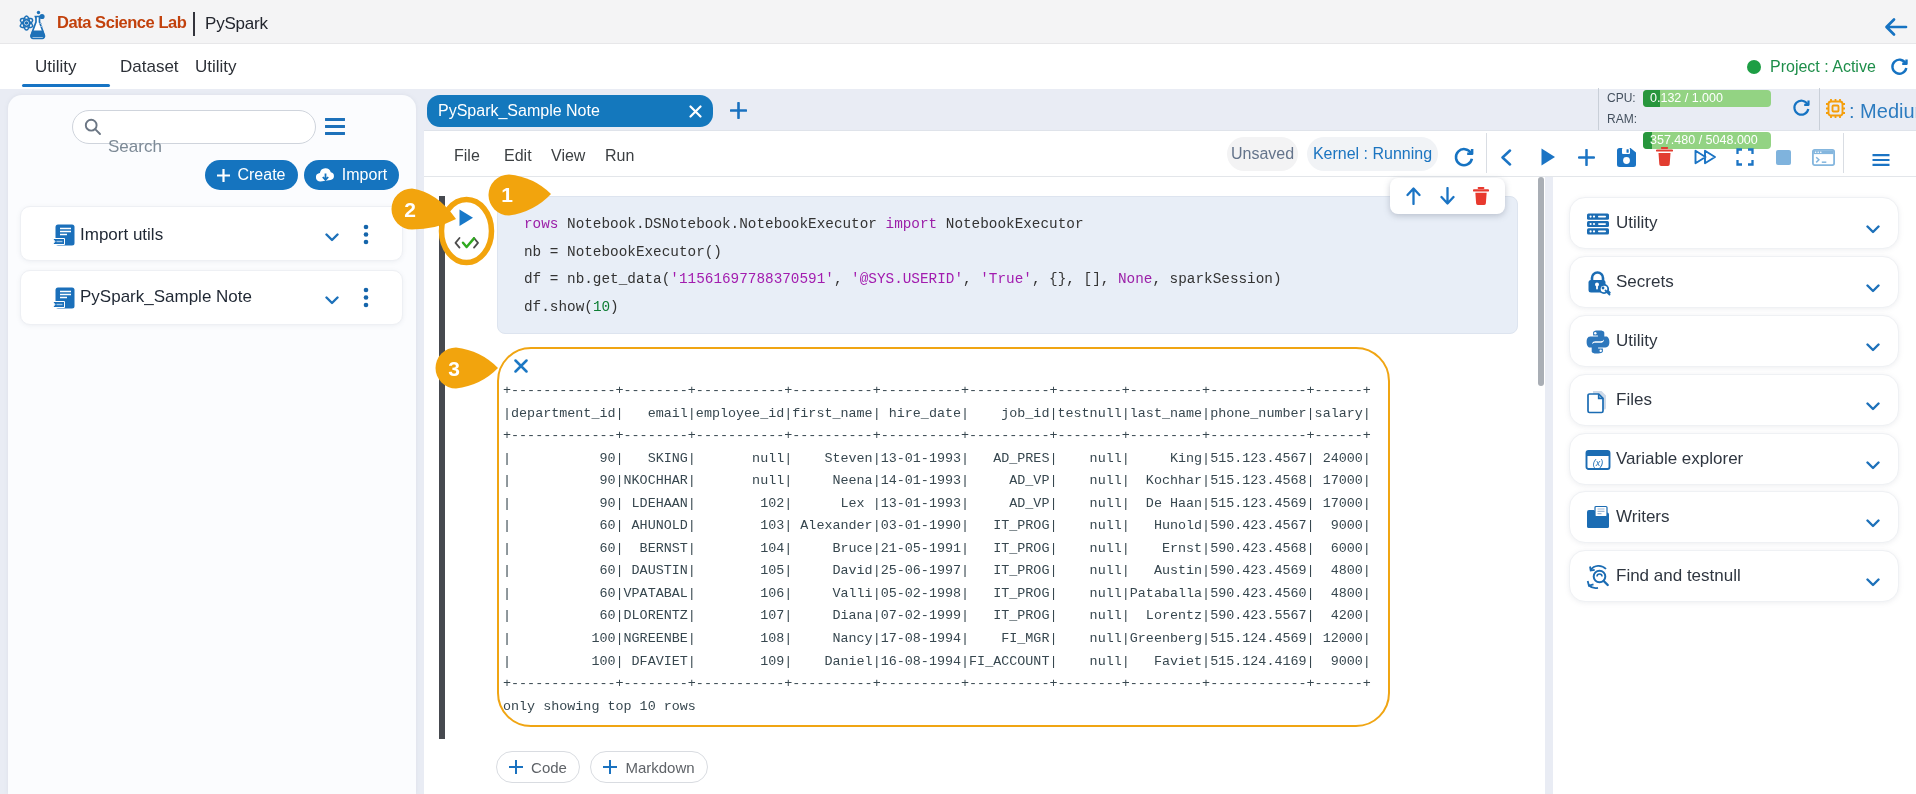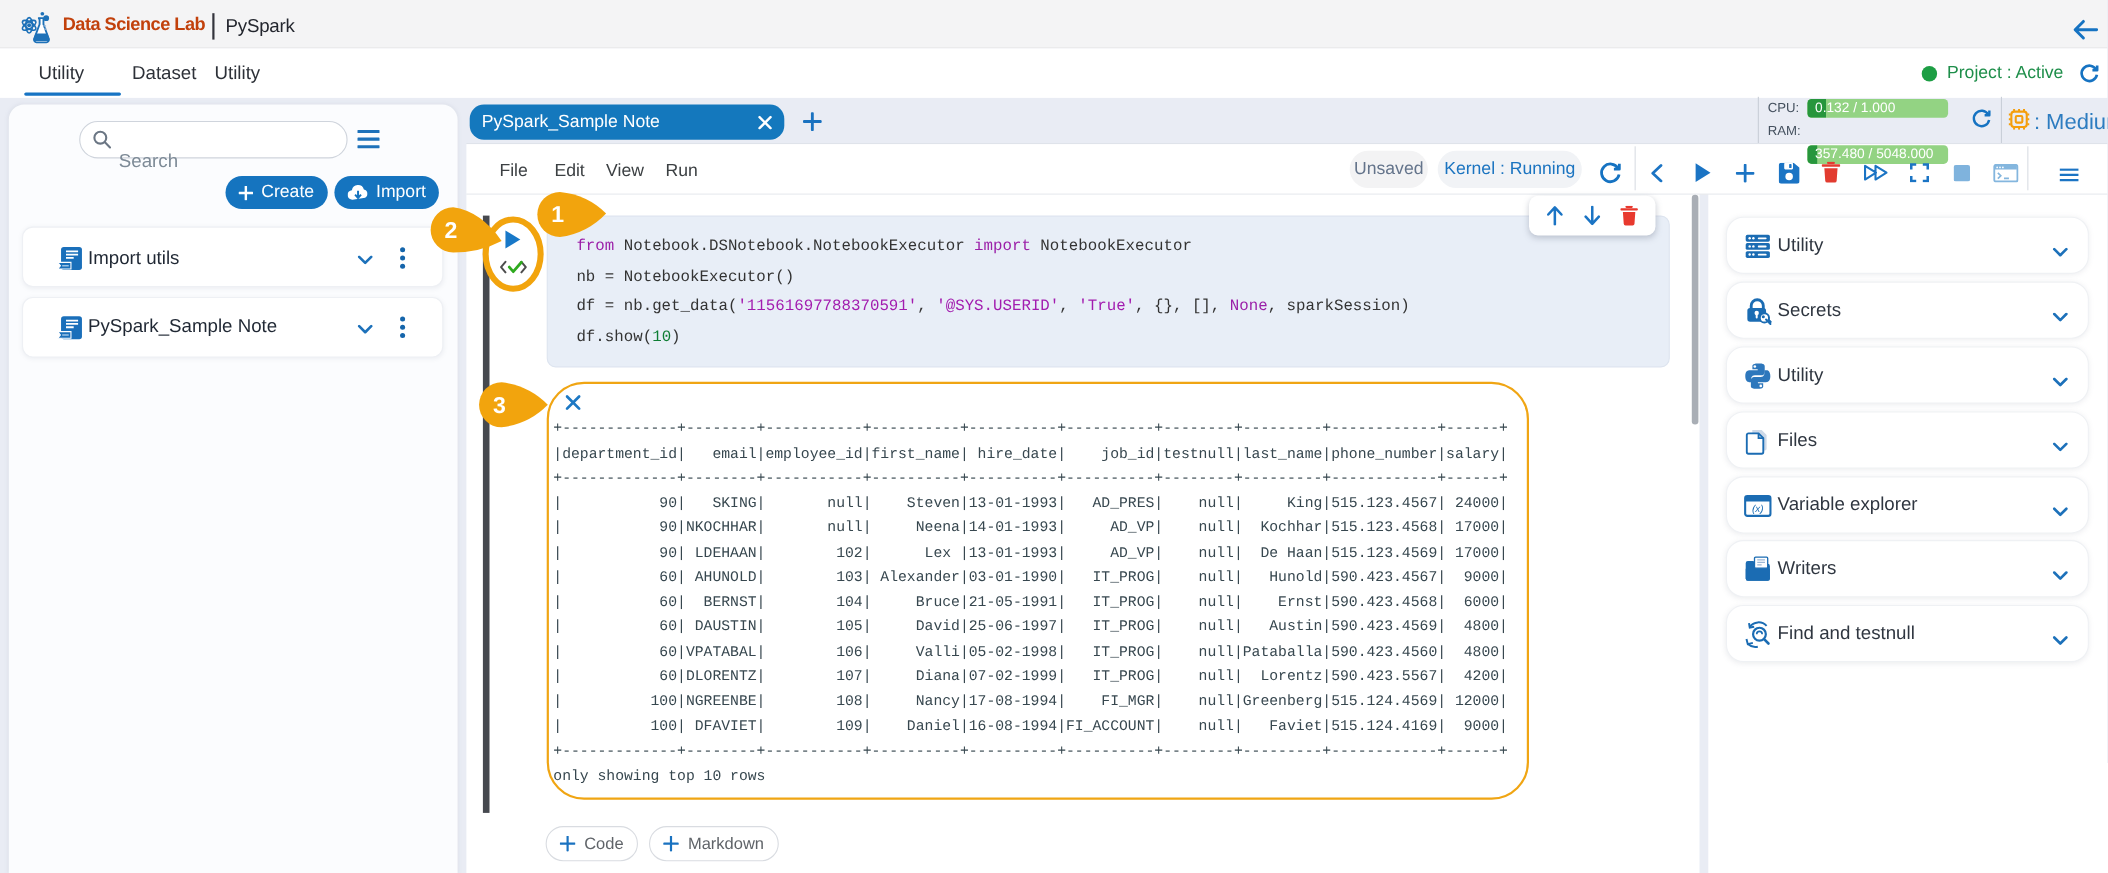--- a/index.html
+++ b/index.html
@@ -208,21 +208,21 @@
         <path d="M4.2 8.2 l2.7 2.6 l-2.7 2.6" fill="none" stroke="#84b6de" stroke-width="1.5"></path>
         <path d="M9.8 13.2 h4.5" stroke="#84b6de" stroke-width="1.5"></path>
       </svg></div>
   <div class="abs" style="left:1843px; top:133px; width:1px; height:40px; background:#d9dde3;"></div>
   <div class="abs" style="left:1872px; top:152px;"><svg width="18" height="12" viewBox="0 0 18 12">
         <path d="M0.5 1.2 h17 M0.5 6 h17 M0.5 10.8 h17" stroke="#1b74c4" stroke-width="2.2"></path>
       </svg></div>
 </div>
 <div id="gutter" class="abs"></div>
 <div id="cell1" class="abs"></div>
-<div id="code" class="abs"><span class="kw">from</span> Notebook.DSNotebook.NotebookExecutor <span class="kw">import</span> NotebookExecutor
+<div id="code" class="abs"><span class="kw">rows</span> Notebook.DSNotebook.NotebookExecutor <span class="kw">import</span> NotebookExecutor
 nb = NotebookExecutor()
 df = nb.get_data(<span class="st">'11561697788370591'</span>, <span class="st">'@SYS.USERID'</span>, <span class="st">'True'</span>, {}, [], <span class="kw">None</span>, sparkSession)
 df.show(<span class="nu">10</span>)</div>
 <div id="popup" class="abs">
   <div class="abs" style="left:16px; top:9px;"><svg width="15" height="18" viewBox="0 0 15 18">
         <path d="M7.5 17 V2 M1.5 8 L7.5 1.5 L13.5 8" fill="none" stroke="#1b74c4" stroke-width="2.3" stroke-linecap="round" stroke-linejoin="round"></path>
       </svg></div>
   <div class="abs" style="left:50px; top:9px;"><svg width="15" height="18" viewBox="0 0 15 18">
         <path d="M7.5 1 V16 M1.5 10 L7.5 16.5 L13.5 10" fill="none" stroke="#1b74c4" stroke-width="2.3" stroke-linecap="round" stroke-linejoin="round"></path>
       </svg></div>

